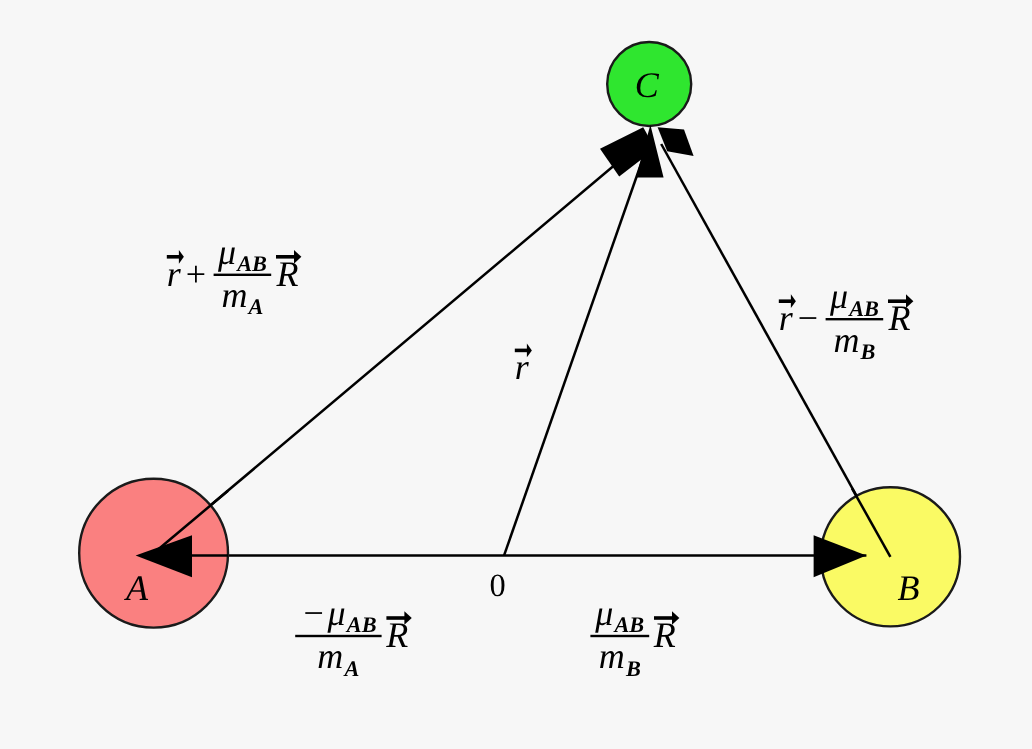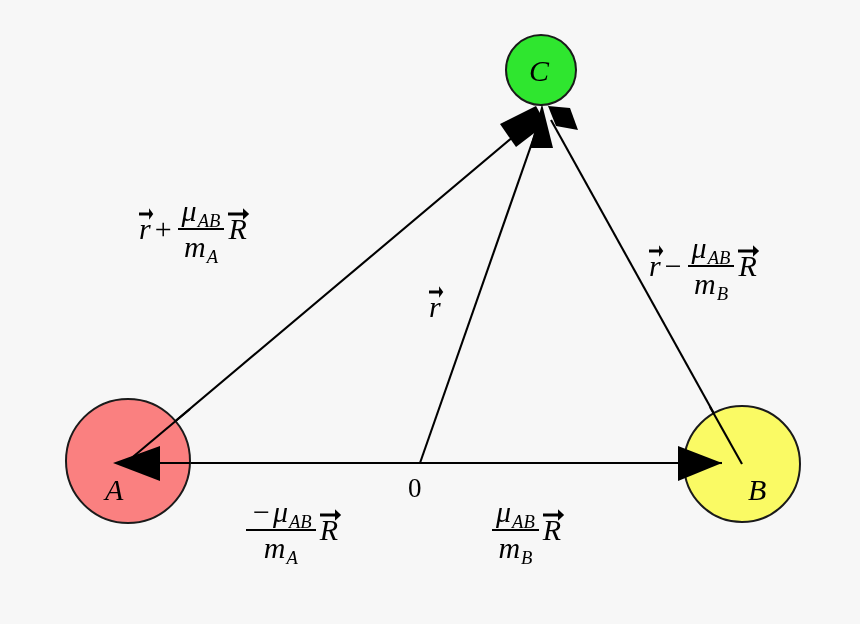--- a/index.html
+++ b/index.html
@@ -96,20 +96,21 @@
   .mu {
     font-style: italic;
     font-family: "Liberation Serif", serif;
   }
   .sub {
     font-style: italic;
     font-size: 0.62em;
     position: relative;
     top: 0.32em;
     padding-left: 1px;
+    font-weight: bold;
   }
   .ital {
     font-style: italic;
   }
   
   #label-ac   { left: 138px; top: 196px;  font-size: 30px; }
   #label-bc   { left: 648px; top: 233px;  font-size: 30px; }
   #label-r    { left: 428px; top: 292px;  font-size: 30px; }
   #label-oa   { left: 243px; top: 497px;  font-size: 30px; }
   #label-ob   { left: 489px; top: 497px;  font-size: 30px; }

